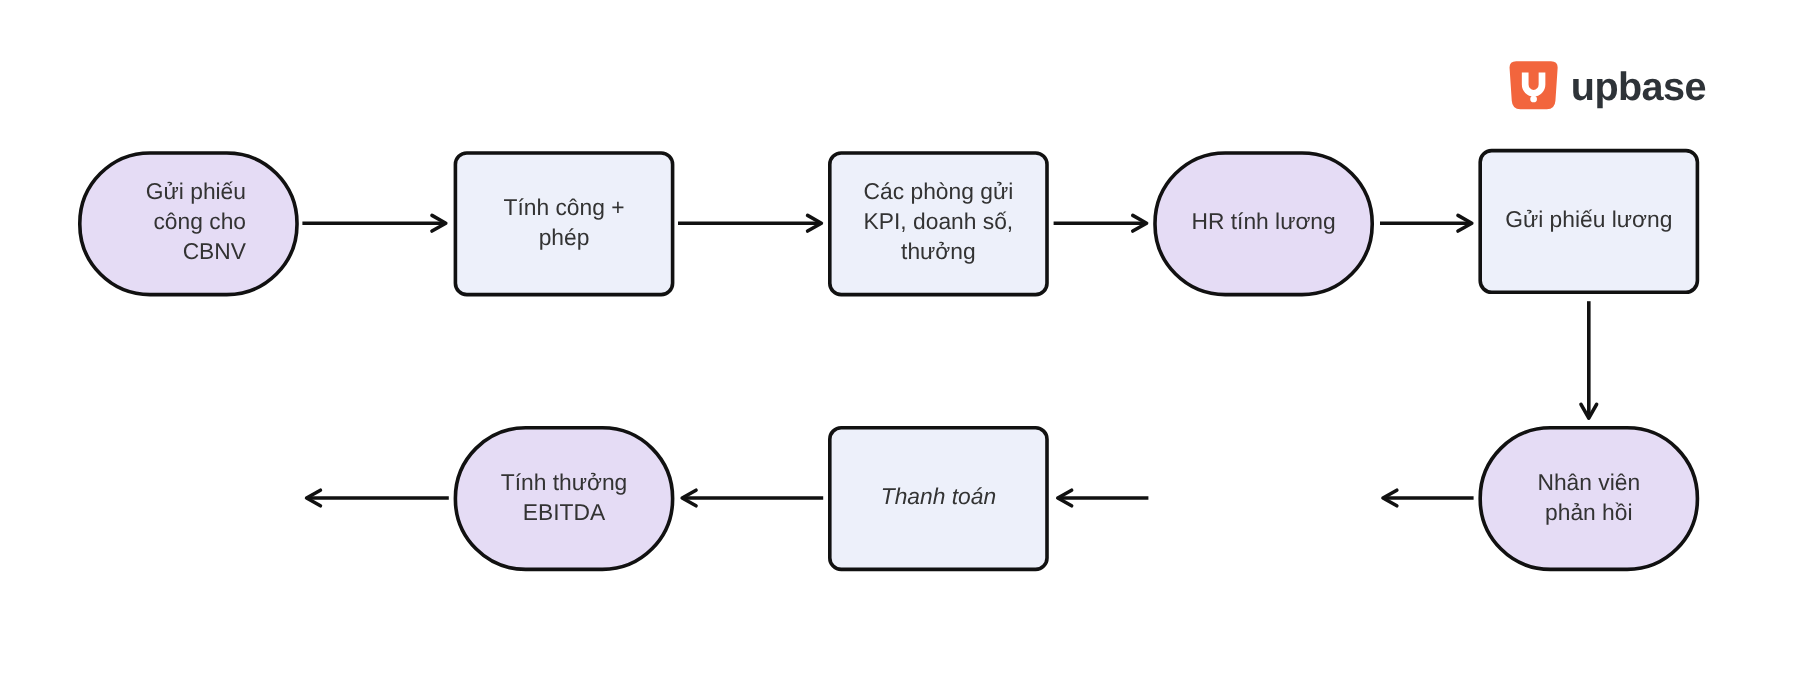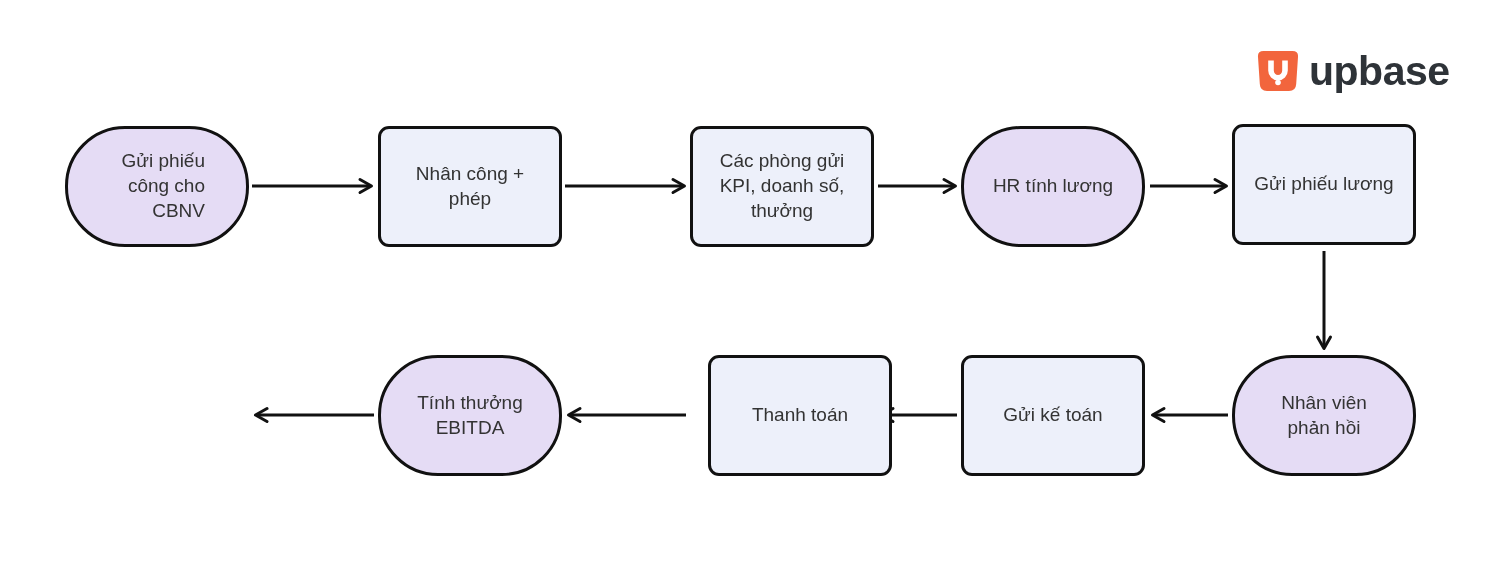--- a/index.html
+++ b/index.html
@@ -10,21 +10,21 @@
     font-family:"Liberation Sans","DejaVu Sans",sans-serif;
     overflow:hidden;
   }
 
   
   .logo{
     position:absolute;top:49px;left:1256px;
     display:flex;align-items:center;gap:9px;
   }
   .logo-text{
-    font-size:41px;font-weight:800;color:#2E3338;
+    font-size:33px;font-weight:800;color:#2E3338;
     letter-spacing:-0.5px;line-height:1;
   }
 
   
   .node{
     position:absolute;
     width:184px;height:121px;
     box-sizing:border-box;
     display:flex;align-items:center;justify-content:center;
     text-align:center;
@@ -35,21 +35,21 @@
   .stadium{background:#E5DCF5;border-radius:60px;}
   .lbl{display:inline-block;}
 
   .p0{left:65px;top:126px;}
   .p1{left:378px;top:126px;}
   .p2{left:690px;top:126px;}
   .p3{left:961px;top:126px;}
   .p4{left:1232px;top:124px;}
   .p5{left:1232px;top:355px;}
   .p6{left:961px;top:355px;}
-  .p7{left:708px;top:355px;}
+  .p7{left:690px;top:355px;font-style:italic;}
   .p8{left:378px;top:355px;}
   .p9{left:65px;top:355px;}
 
   .p0 .lbl{max-width:96px;text-align:right;}
   .p1 .lbl{max-width:128px;}
   .p2 .lbl{max-width:152px;}
   .p3 .lbl,.p4 .lbl,.p6 .lbl,.p7 .lbl{white-space:nowrap;}
   .p5 .lbl{max-width:106px;}
   .p8 .lbl{max-width:118px;}
   .p9 .lbl{max-width:118px;}
@@ -80,36 +80,33 @@
     <line class="edge" x1="1228" y1="415" x2="1153" y2="415" marker-end="url(#chev)"></line>
     <line class="edge" x1="957" y1="415" x2="882" y2="415" marker-end="url(#chev)"></line>
     <line class="edge" x1="686" y1="415" x2="569" y2="415" marker-end="url(#chev)"></line>
     <line class="edge" x1="374" y1="415" x2="256" y2="415" marker-end="url(#chev)"></line>
   </svg>
 
   <div class="node stadium p0">
     <span class="lbl">Gửi phiếu công cho CBNV</span>
   </div>
   <div class="node rect p1">
-    <span class="lbl">Nhân công + phép</span>
+    <span class="lbl">Tính công + phép</span>
   </div>
   <div class="node rect p2">
     <span class="lbl">Các phòng gửi KPI, doanh số, thưởng</span>
   </div>
   <div class="node stadium p3">
     <span class="lbl">HR tính lương</span>
   </div>
   <div class="node rect p4">
     <span class="lbl">Gửi phiếu lương</span>
   </div>
   <div class="node stadium p5">
     <span class="lbl">Nhân viên phản hồi</span>
-  </div>
-  <div class="node rect p6">
-    <span class="lbl">Gửi kế toán</span>
   </div>
   <div class="node rect p7">
     <span class="lbl">Thanh toán</span>
   </div>
   <div class="node stadium p8">
     <span class="lbl">Tính thưởng EBITDA</span>
   </div>
 
   <div class="logo">
     <svg width="44" height="44" viewBox="0 0 44 44">

